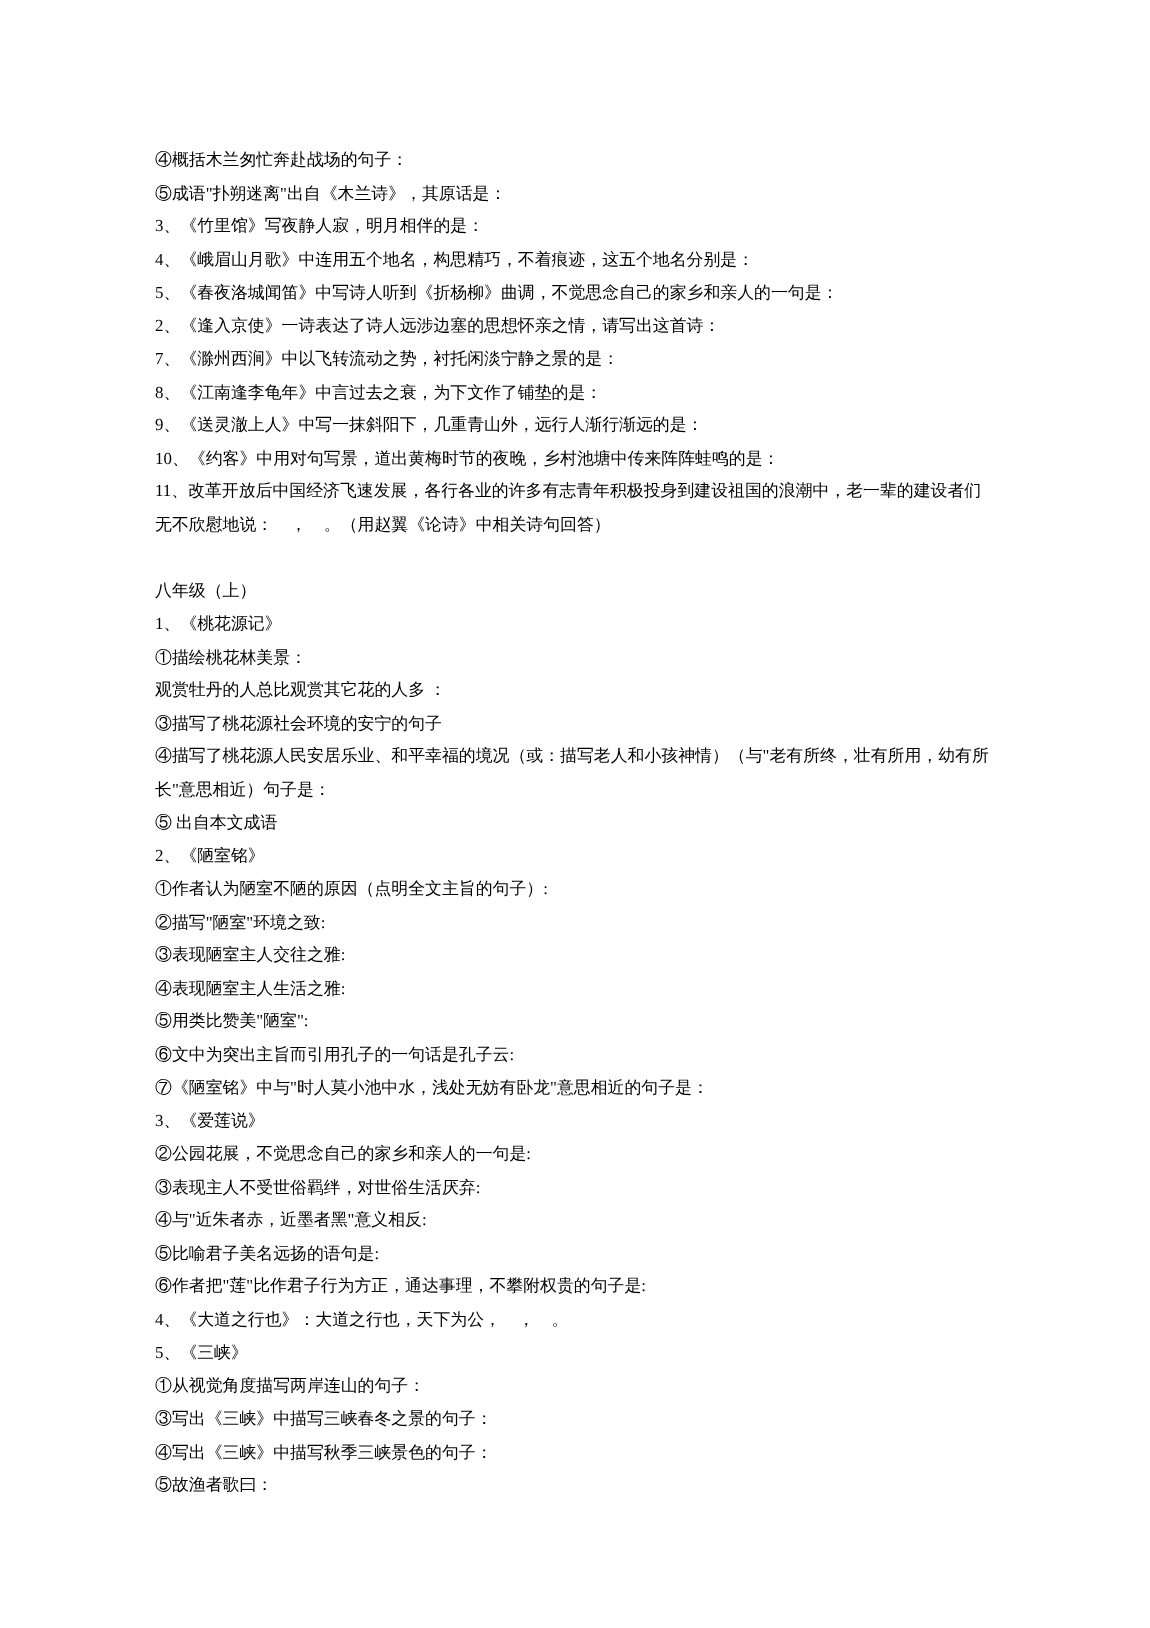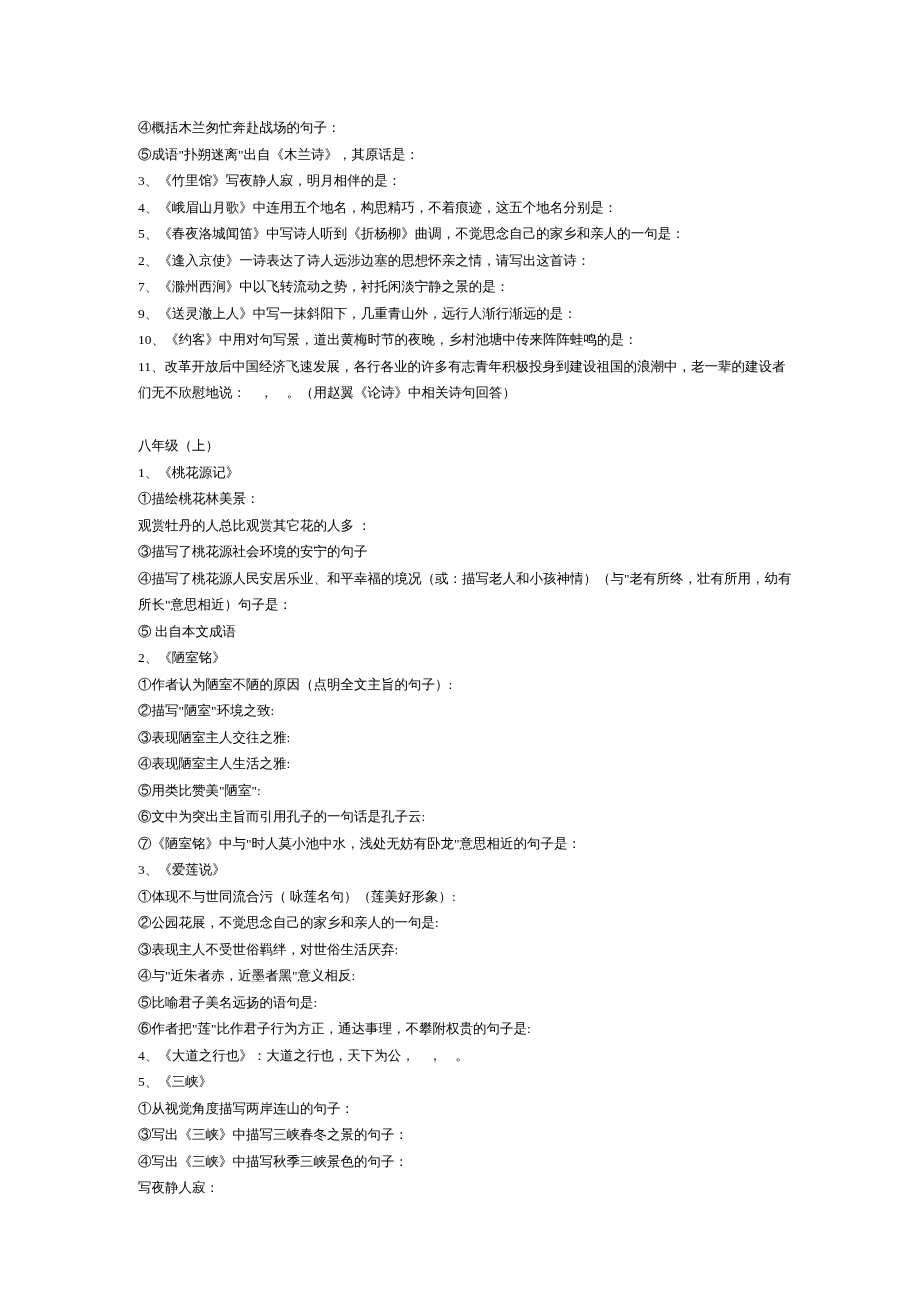--- a/index.html
+++ b/index.html
@@ -10,37 +10,37 @@
     width: 920px;
   }
   .page {
     padding: 115px 124px 60px 124px;
     font-size: 13.5px;
     line-height: 26.5px;
     color: #000000;
   }
   .line {
     display: block;
-    margin-left: 14px;
   }
   .section-spacer {
     height: 26.5px;
   }
 </style>
 </head>
 <body>
 
 <div class="page">
   <span class="line">④概括木兰匆忙奔赴战场的句子：</span>
   <span class="line">⑤成语"扑朔迷离"出自《木兰诗》，其原话是：</span>
   <span class="line">3、《竹里馆》写夜静人寂，明月相伴的是：</span>
   <span class="line">4、《峨眉山月歌》中连用五个地名，构思精巧，不着痕迹，这五个地名分别是：</span>
   <span class="line">5、《春夜洛城闻笛》中写诗人听到《折杨柳》曲调，不觉思念自己的家乡和亲人的一句是：</span>
   <span class="line">2、《逢入京使》一诗表达了诗人远涉边塞的思想怀亲之情，请写出这首诗：</span>
   <span class="line">7、《滁州西涧》中以飞转流动之势，衬托闲淡宁静之景的是：</span>
+  <span class="line">8、《江南逢李龟年》中言过去之衰，为下文作了铺垫的是：</span>
   <span class="line">9、《送灵澈上人》中写一抹斜阳下，几重青山外，远行人渐行渐远的是：</span>
   <span class="line">10、《约客》中用对句写景，道出黄梅时节的夜晚，乡村池塘中传来阵阵蛙鸣的是：</span>
   <span class="line">11、改革开放后中国经济飞速发展，各行各业的许多有志青年积极投身到建设祖国的浪潮中，老一辈的建设者们无不欣慰地说：　，　。（用赵翼《论诗》中相关诗句回答）</span>
 
   <div class="section-spacer"></div>
 
   <span class="line">八年级（上）</span>
   <span class="line">1、《桃花源记》</span>
   <span class="line">①描绘桃花林美景：</span>
   <span class="line">观赏牡丹的人总比观赏其它花的人多 ：</span>
@@ -49,25 +49,24 @@
   <span class="line">⑤  出自本文成语</span>
   <span class="line">2、《陋室铭》</span>
   <span class="line">①作者认为陋室不陋的原因（点明全文主旨的句子）:</span>
   <span class="line">②描写"陋室"环境之致:</span>
   <span class="line">③表现陋室主人交往之雅:</span>
   <span class="line">④表现陋室主人生活之雅:</span>
   <span class="line">⑤用类比赞美"陋室":</span>
   <span class="line">⑥文中为突出主旨而引用孔子的一句话是孔子云:</span>
   <span class="line">⑦《陋室铭》中与"时人莫小池中水，浅处无妨有卧龙"意思相近的句子是：</span>
   <span class="line">3、《爱莲说》</span>
-  <span class="line">①体现不与世同流合污（ 咏莲名句）（莲美好形象）:</span>
   <span class="line">②公园花展，不觉思念自己的家乡和亲人的一句是:</span>
   <span class="line">③表现主人不受世俗羁绊，对世俗生活厌弃:</span>
   <span class="line">④与"近朱者赤，近墨者黑"意义相反:</span>
   <span class="line">⑤比喻君子美名远扬的语句是:</span>
   <span class="line">⑥作者把"莲"比作君子行为方正，通达事理，不攀附权贵的句子是:</span>
   <span class="line">4、《大道之行也》：大道之行也，天下为公，　，　。</span>
   <span class="line">5、《三峡》</span>
   <span class="line">①从视觉角度描写两岸连山的句子：</span>
   <span class="line">③写出《三峡》中描写三峡春冬之景的句子：</span>
   <span class="line">④写出《三峡》中描写秋季三峡景色的句子：</span>
-  <span class="line">写夜静人寂：</span>
+  <span class="line">⑤故渔者歌曰：</span>
 </div>
 
 </body></html>

